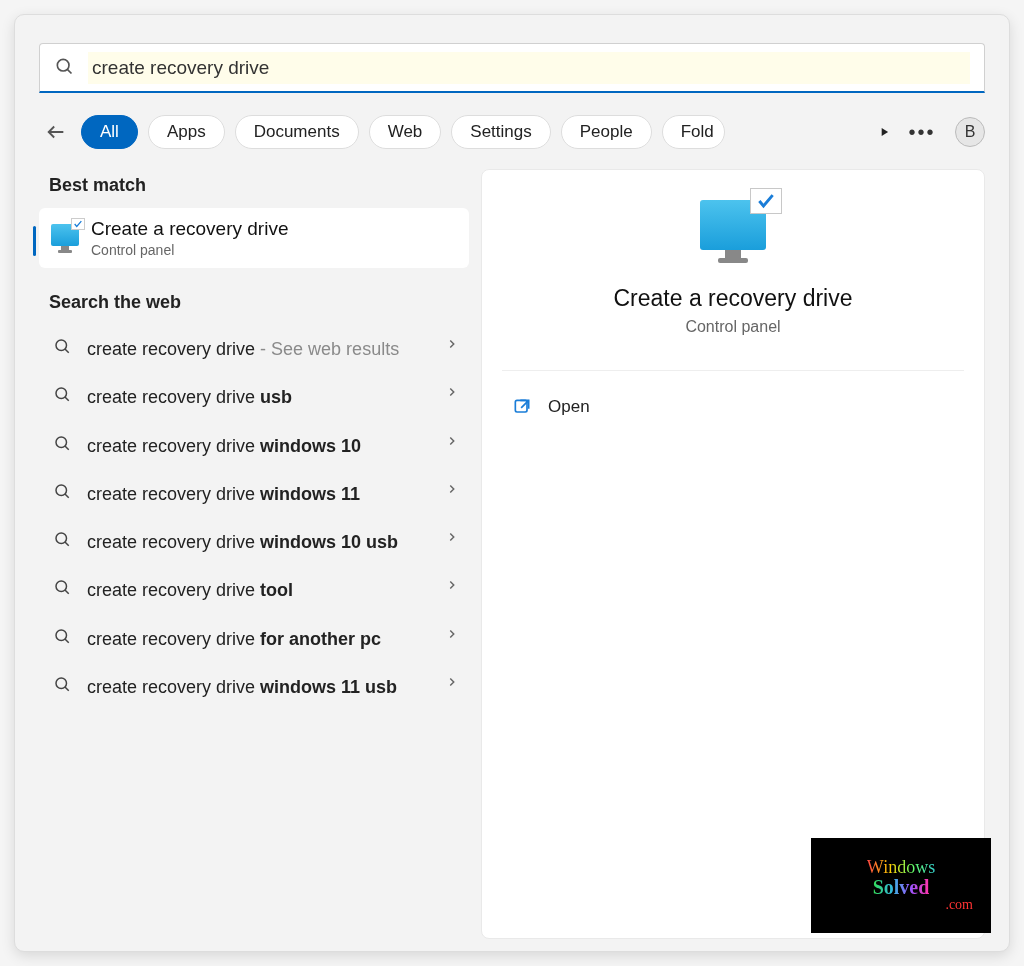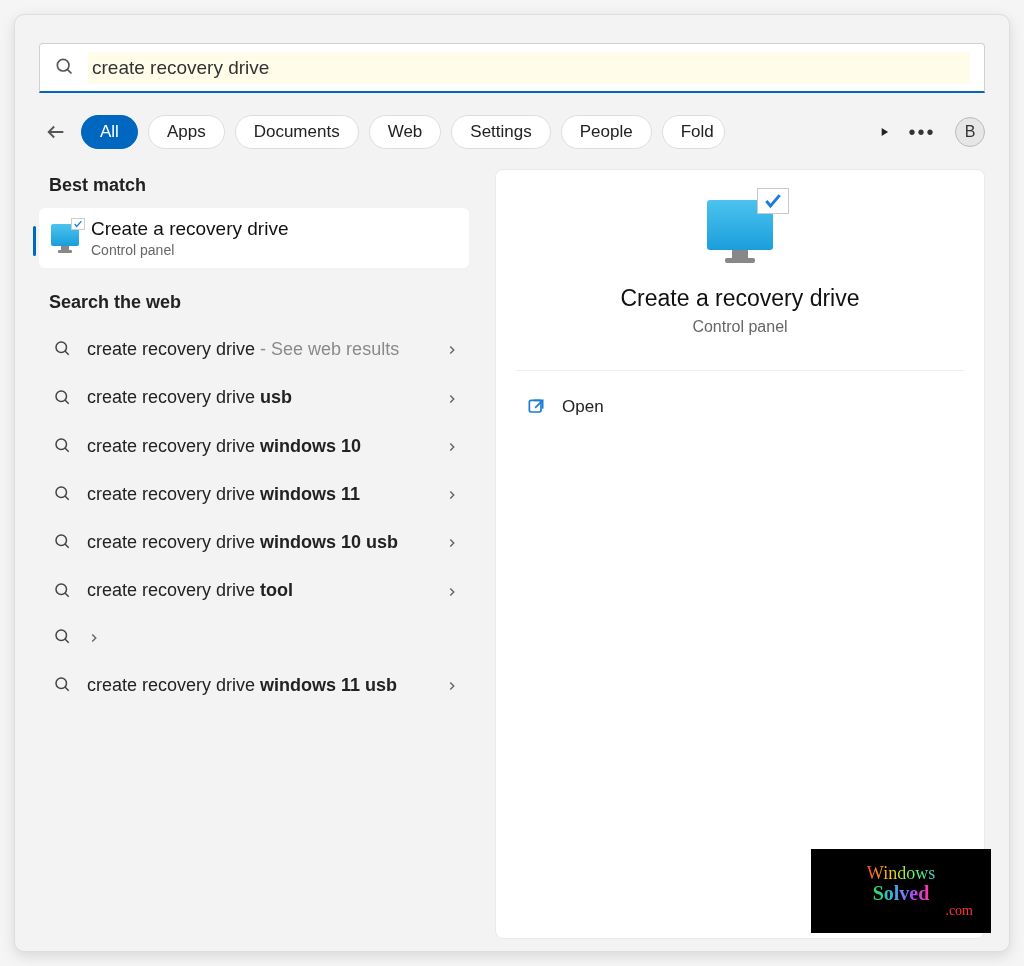--- a/index.html
+++ b/index.html
@@ -73,21 +73,21 @@
     .scroll-btn svg{width:14px;height:14px;fill:#222;}
     .right-ctrls{display:flex;align-items:center;gap:18px;margin-left:auto;}
     .more-btn{font-size:20px;letter-spacing:2px;cursor:pointer;color:#333;width:30px;text-align:center;}
     .avatar{
       width:30px;height:30px;border-radius:50%;
       background:#e6e6e6;border:1px solid #bbb;
       display:flex;align-items:center;justify-content:center;
       font-size:16px;color:#333;cursor:pointer;
     }
     
-    .columns{ display:flex; margin: 20px 24px 0 24px; gap: 26px; height: 770px;}
+    .columns{ display:flex; margin: 20px 24px 0 24px; gap: 12px; height: 770px;}
     .left-col{ width: 430px; }
     .right-col{ flex:1; background:#fff; border-radius:8px; border:1px solid #e9e9e9; padding: 30px 20px; }
     .section-h{ font-size:18px; font-weight:600; color:#222; margin:6px 0 12px 10px;}
     .best-match{
       background:#fff; border-radius:6px; padding:10px 12px;
       display:flex; gap:12px; align-items:center; cursor:pointer;
       position:relative;
     }
     .best-match::before{
       content:""; position:absolute; left:-6px; top:18px;
@@ -96,21 +96,21 @@
     .bm-icon{ width:28px; }
     .bm-icon .mon{ width:28px;height:22px;border-radius:2px;background:linear-gradient(#4cc3ee,#1a9edb);position:relative;}
     .bm-icon .stand{width:8px;height:4px;background:#888;margin:0 auto;}
     .bm-icon .base{width:14px;height:3px;background:#888;margin:0 auto;border-radius:1px;}
     .bm-icon .chk{position:absolute;right:-6px;top:-6px;width:14px;height:12px;background:#fff;border:1px solid #ccc;display:flex;align-items:center;justify-content:center;}
     .bm-icon .chk svg{width:10px;height:10px;stroke:#1a7dd8;fill:none;stroke-width:3;}
     .bm-title{font-size:19px;color:#111;}
     .bm-sub{font-size:14px;color:#666;margin-top:2px;}
     .web-list{margin-top:6px;}
     .web-item{
-      display:flex;align-items:flex-end; gap:16px;
+      display:flex;align-items:flex-start; gap:16px;
       padding:12px 10px 12px 14px; cursor:pointer; border-radius:4px;
     }
     .web-item .mag svg{width:18px;height:18px;stroke:#444;fill:none;stroke-width:2;}
     .web-item .txt{flex:1;font-size:18px;color:#222;line-height:1.35;}
     .web-item .txt .norm{font-weight:400;}
     .web-item .txt .bold{font-weight:600;}
     .web-item .txt .hint{color:#8a8a8a;font-weight:400;}
     .web-item .chev svg{width:14px;height:14px;stroke:#666;fill:none;stroke-width:2.5;}
     
     .detail-icon{display:flex;flex-direction:column;align-items:center;}
@@ -121,21 +121,21 @@
     .detail-icon .chk svg{width:20px;height:20px;stroke:#1a7dd8;fill:none;stroke-width:3.5;}
     .detail-title{ text-align:center; font-size:23px; color:#111; margin-top:22px;}
     .detail-sub{ text-align:center; font-size:16px; color:#666; margin-top:6px;}
     .detail-divider{ border:none; border-top:1px solid #eee; margin:34px 0 18px 0;}
     .open-row{ display:flex; align-items:center; gap:16px; padding:8px 10px; cursor:pointer; border-radius:4px;}
     .open-row svg{width:20px;height:20px;stroke:#1a7dd8;fill:none;stroke-width:2;}
     .open-row span{font-size:17px;color:#222;}
     
     .badge{
       position:absolute; right:18px; bottom:18px;
-      width:180px;height:84px;background:#000;
+      width:180px;height:95px;background:#000;
       display:flex;flex-direction:column;align-items:center;justify-content:center;
       font-family:Georgia,serif;line-height:1.05;
     }
     .badge .l1{ font-size:18px; background:linear-gradient(90deg,#ff4444,#ffcc00,#66ff66,#33cccc);-webkit-background-clip:text;background-clip:text;color:transparent;}
     .badge .l2{ font-size:20px; font-weight:700;background:linear-gradient(90deg,#33dd55,#33bbdd,#9955ff,#ff33aa);-webkit-background-clip:text;background-clip:text;color:transparent;}
     .badge .l3{ color:#ff3333; font-size:14px; align-self:flex-end;margin-right:18px;}
   </style>
 </head>
 <body>
 
@@ -259,20 +259,21 @@
             <span class="txt"><span class="norm">create recovery drive </span><span class="bold">tool</span><span class="hint"></span></span>
             <span class="chev"><svg viewBox="0 0 24 24">
                 <polyline points="9 6 15 12 9 18"></polyline>
               </svg></span>
           </div>
           <div class="web-item">
             <span class="mag"><svg viewBox="0 0 24 24">
                 <circle cx="11" cy="11" r="7"></circle>
                 <line x1="21" y1="21" x2="16" y2="16"></line>
               </svg></span>
+            <span class="txt"><span class="norm">create recovery drive </span><span class="bold">for another pc</span><span class="hint"></span></span>
             <span class="chev"><svg viewBox="0 0 24 24">
                 <polyline points="9 6 15 12 9 18"></polyline>
               </svg></span>
           </div>
           <div class="web-item">
             <span class="mag"><svg viewBox="0 0 24 24">
                 <circle cx="11" cy="11" r="7"></circle>
                 <line x1="21" y1="21" x2="16" y2="16"></line>
               </svg></span>
             <span class="txt"><span class="norm">create recovery drive </span><span class="bold">windows 11 usb</span><span class="hint"></span></span>

